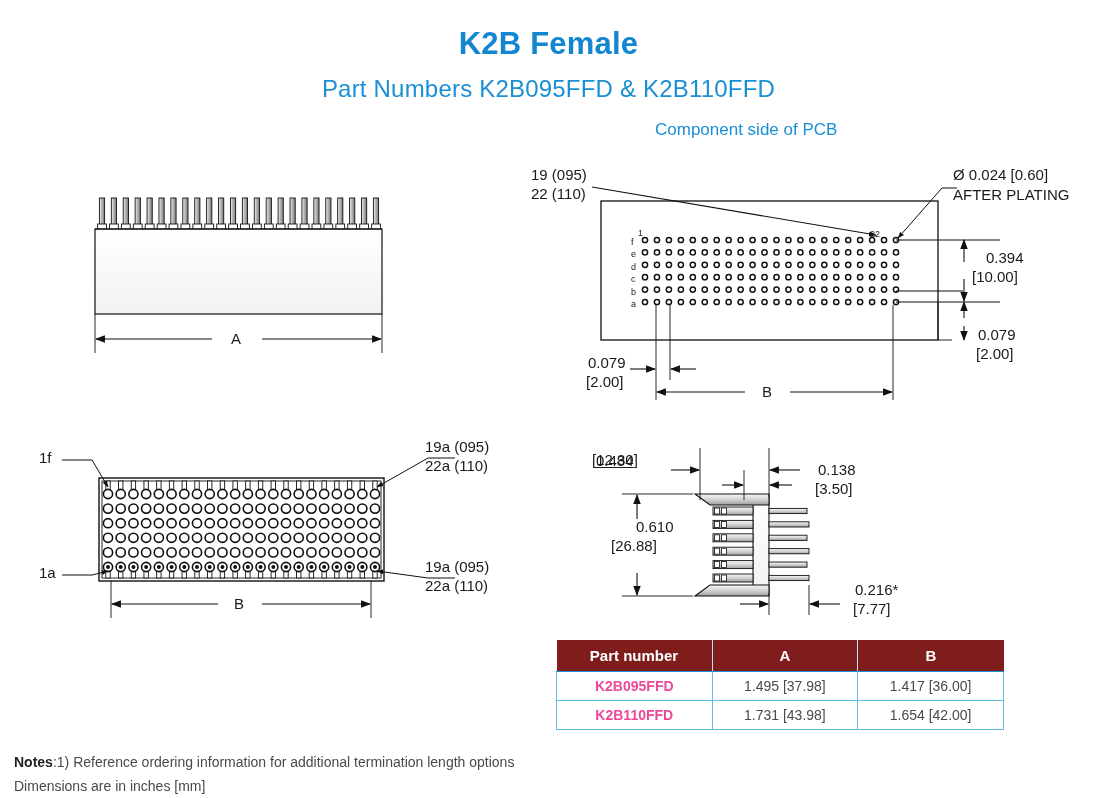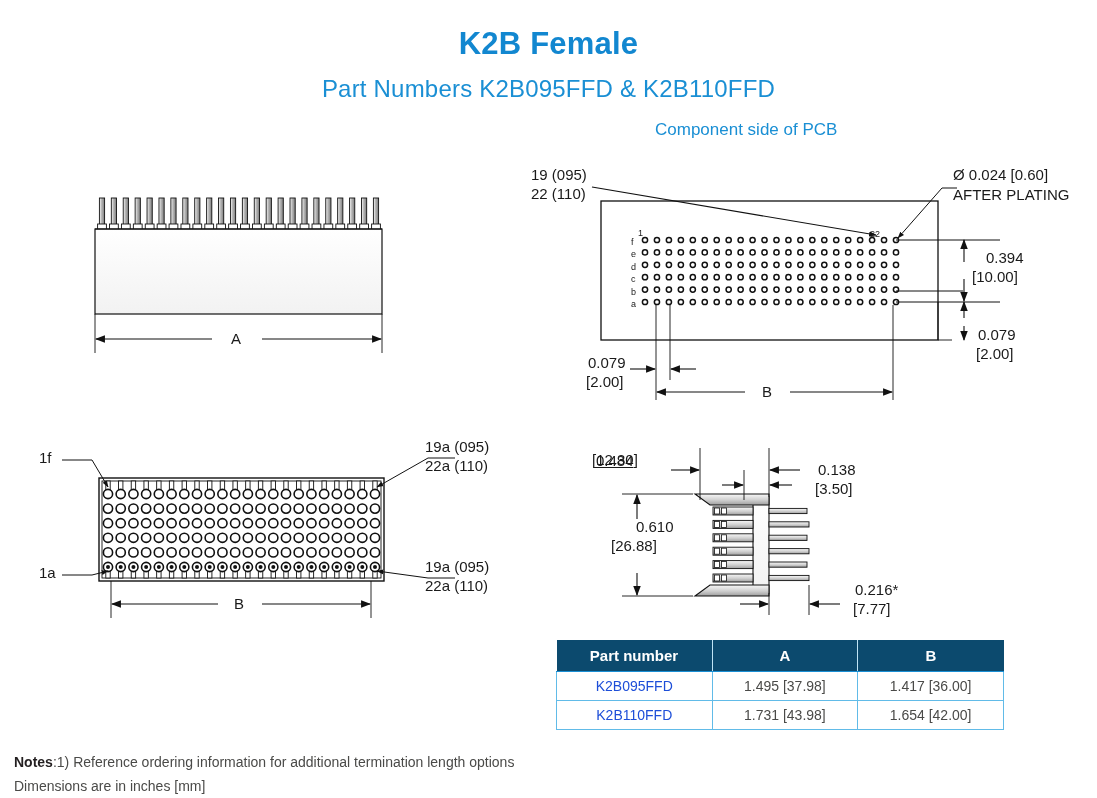--- a/index.html
+++ b/index.html
@@ -35,30 +35,30 @@
 
   
   svg.layer{position:absolute;left:0;top:0;width:1097px;height:798px;overflow:visible;}
 
   
   .spec-table{
     position:absolute;left:556px;top:640px;width:448px;
     border-collapse:collapse;font-size:14px;
   }
   .spec-table th{
-    background:#0c4a6e;color:#ffffff;font-weight:bold;
+    background:#7f1d1d;color:#ffffff;font-weight:bold;
     padding:7px 4px;text-align:center;font-size:15px;
     border-right:1px solid #bfe3f5;border-bottom:1px solid #1a8fd4;
   }
   .spec-table th:last-child{border-right:none;}
   .spec-table td{
     padding:6px 4px;text-align:center;color:#4a4a48;
     border:1px solid #61bbe8;
   }
-  .spec-table td.partno{font-weight:normal;color:#1d4ed8;}
+  .spec-table td.partno{font-weight:bold;color:#ec4899;}
   .spec-table tr td:first-child{border-left:1px solid #61bbe8;}
 
   
   .notes{
     position:absolute;left:14px;top:750px;font-size:14px;color:#4a4a48;
     line-height:24px;
   }
   .notes b{color:#231f20;}
 </style>
 </head>

